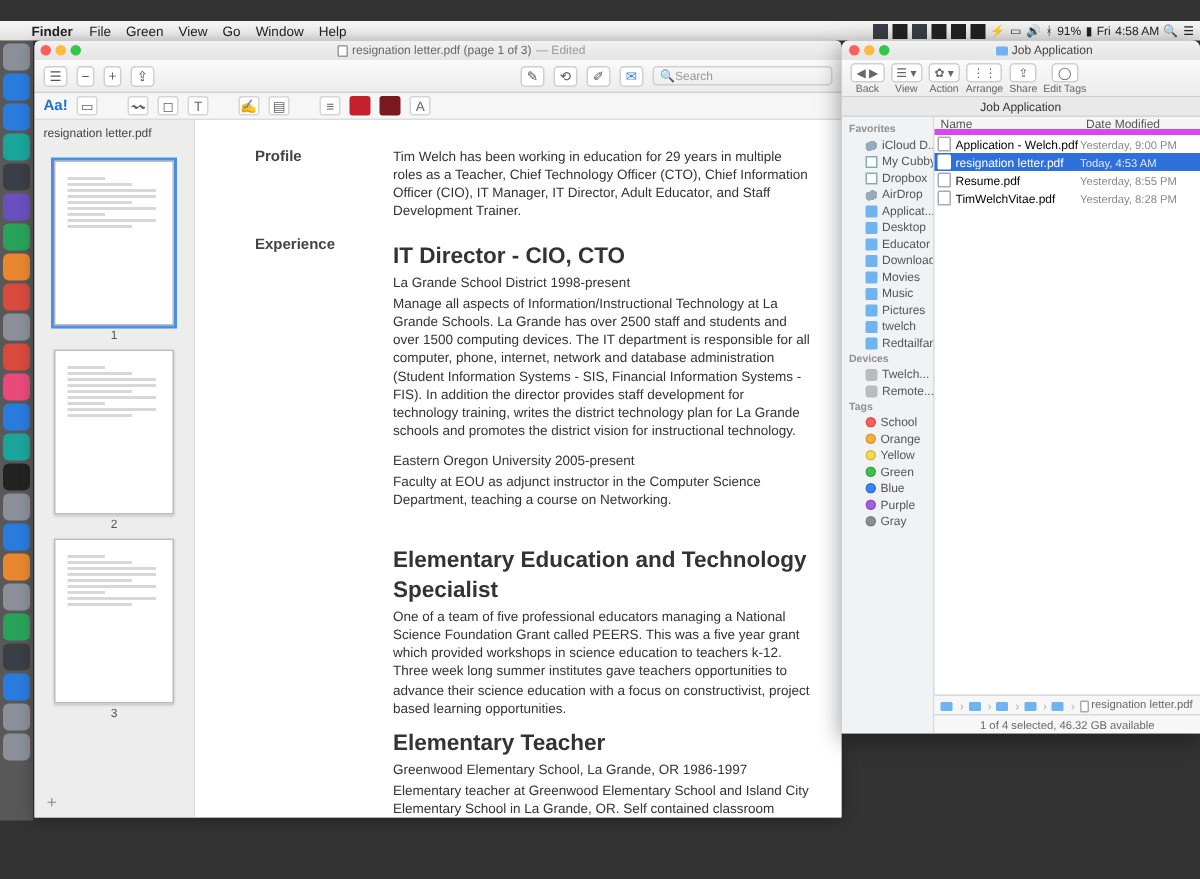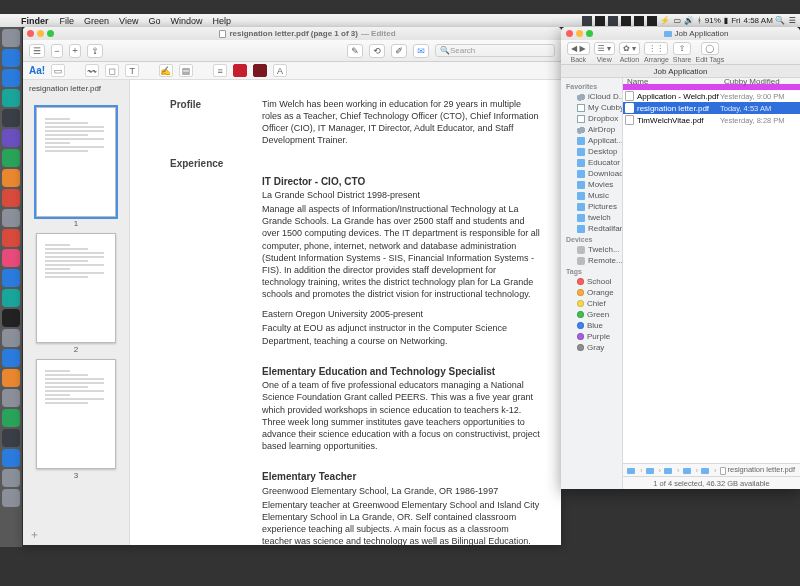--- a/index.html
+++ b/index.html
@@ -21,21 +21,21 @@
 .dock { position: absolute; left: 0; top: 27px; width: 22px; height: 520px; background: rgba(200,200,200,.25); display: flex; flex-direction: column; align-items: center; gap: 2px; padding-top: 2px; }
 .dock .app { width: 18px; height: 18px; border-radius: 4px; }
 .c-gray{background:#8a8f99}.c-blue{background:#2a7bde}.c-purple{background:#6a4fc1}.c-red{background:#d84b3c}.c-teal{background:#1aa59b}.c-green{background:#2aa35a}.c-dark{background:#3a3f47}.c-orange{background:#e8872f}.c-pink{background:#e84a7a}.c-black{background:#222}
 
 
 .preview { position: absolute; top: 27px; left: 23px; width: 538px; height: 518px; background: #fff; box-shadow: 0 2px 10px rgba(0,0,0,.3); border-radius: 4px 4px 0 0; overflow: hidden; display: flex; flex-direction: column; }
 .pv-titlebar { height: 13px; background: linear-gradient(#f2f2f2,#e4e4e4); display:flex; align-items:center; font-size: 8px; color: #666; padding:0 4px; gap:4px;}
 .traffic { display:flex; gap:3px; }
 .tl { width:7px; height:7px; border-radius:50%; }
 .tl.r{background:#fc605c}.tl.y{background:#fdbc40}.tl.g{background:#34c849}
-.pv-title { flex:1; text-align:right; display:flex; justify-content:center; align-items:center; gap:3px;font-weight:bold;}
+.pv-title { flex:1; text-align:right; display:flex; justify-content:center; align-items:center; gap:3px;}
 .pv-title .doc-icon{width:7px;height:8px;background:#fff;border:1px solid #999;border-radius:1px}
 .pv-edited{color:#999}
 .pv-toolbar { height: 22px; background: linear-gradient(#fafafa,#ececec); border-bottom:1px solid #cfcfcf; display:flex; align-items:center; padding:0 6px; gap:6px; font-size:8px; color:#555;}
 .tbtn{width:16px;height:14px;border:1px solid #cfcfcf;border-radius:3px;background:#fff;display:flex;align-items:center;justify-content:center;font-size:9px;color:#555}
 .tbtn.small{width:12px}
 .search-pv{flex:0 0 120px;height:13px;border:1px solid #d0d0d0;border-radius:3px;display:flex;align-items:center;padding:0 4px;color:#999;font-size:8px;margin-left:auto}
 .pv-annot { height: 18px; background:#f6f6f6; border-bottom:1px solid #ddd; display:flex; align-items:center; padding:0 6px; gap:6px;}
 .ab{width:14px;height:13px;border:1px solid #d6d6d6;border-radius:2px;background:#fff;display:flex;align-items:center;justify-content:center;font-size:9px;color:#666}
 .ab.col{background:#c51f2d;border-color:#c51f2d}
 .ab.col2{background:#7a1820;border-color:#7a1820}
@@ -46,21 +46,21 @@
 .thumbs .label{font-size:8px;color:#444;align-self:flex-start;margin-left:6px;margin-bottom:2px}
 .thumb{width:80px;height:110px;background:#fff;border:1px solid #bbb;box-shadow:0 1px 2px rgba(0,0,0,.2);position:relative}
 .thumb.sel{outline:2px solid #4a90e2}
 .thumb .pn{position:absolute;bottom:-12px;left:50%;transform:translateX(-50%);font-size:8px;color:#555}
 .thumb .lines{position:absolute;inset:10px 8px;display:flex;flex-direction:column;gap:2px}
 .thumb .lines span{height:2px;background:#d8d8d8}
 .thumb .lines span.s{width:40%}.thumb .lines span.m{width:70%}.thumb .lines span.l{width:95%}
 .plus-btn{position:absolute;bottom:3px;left:6px;font-size:11px;color:#888}
 
 .doc { flex:1; background:#fff; border-left:1px solid #ddd; padding: 18px 14px 0 40px; font-size:9px; color:#333; overflow:hidden; line-height:1.35;}
-.doc h3{font-size:10px;font-weight:bold;margin:18px 0 1px}
+.doc h3{font-size:15px;font-weight:bold;margin:4px 0 1px}
 .doc .inst{margin-bottom:2px}
 .doc-row{display:flex;gap:30px;margin-bottom:10px}
 .doc-row .lab{width:62px;font-weight:bold;font-size:10px;color:#444}
 .doc-row .con{flex:1;padding-right:6px}
 
 
 .finder { position:absolute; top:27px; left:561px; width:239px; height:462px; background:#fff; box-shadow:0 4px 16px rgba(0,0,0,.4); border-radius:5px 5px 0 0; overflow:hidden; display:flex; flex-direction:column;}
 .fn-titlebar{height:13px;background:linear-gradient(#f2f2f2,#e4e4e4);display:flex;align-items:center;gap:4px;padding:0 5px;font-size:8px;color:#444}
 .fn-titlebar .ttl{flex:1;text-align:center;display:flex;justify-content:center;align-items:center;gap:3px}
 .fold-icon{width:8px;height:6px;background:#6fb4f0;border-radius:1px}
@@ -68,21 +68,21 @@
 .fn-tb-item{display:flex;flex-direction:column;align-items:center;gap:1px}
 .fn-tb-btn{height:13px;min-width:18px;border:1px solid #cfcfcf;border-radius:3px;background:#fff;display:flex;align-items:center;justify-content:center;font-size:8px;padding:0 3px}
 .fn-tabbar{height:13px;background:#e9e9e9;border-bottom:1px solid #d5d5d5;display:flex;align-items:center;justify-content:center;font-size:8px;color:#333}
 .fn-body{flex:1;display:flex;overflow:hidden}
 .fn-side{width:62px;background:#f0f2f4;border-right:1px solid #dadada;padding:3px 0;font-size:8px;color:#555;overflow:hidden}
 .fn-side .sh{color:#8d8f92;font-size:7px;padding:2px 5px 1px;font-weight:bold}
 .fn-side .si{display:flex;align-items:center;gap:3px;padding:1px 16px;white-space:nowrap}
 .fn-side .si .ic{width:8px;height:8px;flex:0 0 8px}
 .tagdot{width:7px;height:7px;border-radius:50%;flex:0 0 7px;border:1px solid rgba(0,0,0,.15)}
 .fn-list{flex:1;display:flex;flex-direction:column;font-size:8px}
-.fn-cols{display:flex;background:#f5f5f5;border-bottom:6px solid #d946ef;color:#555;height:12px;align-items:center}
+.fn-cols{display:flex;background:#f5f5f5;border-bottom:4px solid #d946ef;color:#555;height:12px;align-items:center}
 .fn-cols .c1{flex:1;padding-left:4px}.fn-cols .c2{width:80px;padding-left:4px}
 .fn-rows{flex:1}
 .fn-row{display:flex;height:12px;align-items:center;padding-left:2px}
 .fn-row.sel{background:#2f6fdc;color:#fff}
 .fn-row .ric{width:9px;height:10px;background:#fff;border:1px solid #aaa;border-radius:1px;margin-right:3px}
 .fn-row.sel .ric{background:#fff;border-color:#fff}
 .fn-row .c1{flex:1;white-space:nowrap;overflow:hidden}
 .fn-row .c2{width:80px;white-space:nowrap;color:#888;font-size:7.5px}
 .fn-row.sel .c2{color:#e0e8f8}
 .fn-path{height:13px;border-top:1px solid #d8d8d8;background:#f7f7f7;display:flex;align-items:center;padding:0 4px;gap:3px;font-size:7.5px;color:#666}
@@ -255,21 +255,21 @@
           <div class="con">Tim Welch has been working in education for 29 years in multiple roles as a Teacher, Chief Technology Officer (CTO), Chief Information Officer (CIO), IT Manager, IT Director, Adult Educator, and Staff Development Trainer.</div>
         </div>
         <div class="doc-row">
           <div class="lab">Experience</div>
           <div class="con" id="jobs-host">
               <div style="margin-bottom: 8px;">
                 <h3>IT Director - CIO, CTO</h3>
                 <div class="inst">La Grande School District          1998-present</div>
                 <div>Manage all aspects of Information/Instructional Technology at La Grande Schools. La Grande has over 2500 staff and students and over 1500 computing devices. The IT department is responsible for all computer, phone, internet, network and database administration (Student Information Systems - SIS, Financial Information Systems - FIS). In addition the director provides staff development for technology training, writes the district technology plan for La Grande schools and promotes the district vision for instructional technology.</div>
               </div>
-              <div style="margin-bottom: 8px;">
+              <div style="margin-bottom: 24px;">
                 <div class="inst">Eastern Oregon University          2005-present</div>
                 <div>Faculty at EOU as adjunct instructor in the Computer Science Department, teaching a course on Networking.</div>
               </div>
               <div style="margin-bottom: 8px;">
                 <h3>Elementary Education and Technology Specialist</h3>
                 <div>One of a team of five professional educators managing a National Science Foundation Grant called PEERS. This was a five year grant which provided workshops in science education to teachers k-12. Three week long summer institutes gave teachers opportunities to advance their science education with a focus on constructivist, project based learning opportunities.</div>
               </div>
               <div style="margin-bottom: 8px;">
                 <h3>Elementary Teacher</h3>
                 <div class="inst">Greenwood Elementary School, La Grande, OR          1986-1997</div>
@@ -396,21 +396,21 @@
             <div class="si">
               <span class="tagdot" style="background:#fc605c"></span>
               <span>School</span>
             </div>
             <div class="si">
               <span class="tagdot" style="background:#fdae3a"></span>
               <span>Orange</span>
             </div>
             <div class="si">
               <span class="tagdot" style="background:#f7d94c"></span>
-              <span>Chief</span>
+              <span>Yellow</span>
             </div>
             <div class="si">
               <span class="tagdot" style="background:#3fc24d"></span>
               <span>Green</span>
             </div>
             <div class="si">
               <span class="tagdot" style="background:#3a82f7"></span>
               <span>Blue</span>
             </div>
             <div class="si">
@@ -419,32 +419,37 @@
             </div>
             <div class="si">
               <span class="tagdot" style="background:#8e8e93"></span>
               <span>Gray</span>
             </div>
           </div>
       </div>
       <div class="fn-list">
         <div class="fn-cols">
           <div class="c1">Name</div>
-          <div class="c2">Cubby Modified</div>
+          <div class="c2">Date Modified</div>
         </div>
         <div class="fn-rows" id="rows-host">
             <div class="fn-row">
               <span class="ric"></span>
               <span class="c1">Application - Welch.pdf</span>
               <span class="c2">Yesterday, 9:00 PM</span>
             </div>
             <div class="fn-row sel">
               <span class="ric"></span>
               <span class="c1">resignation letter.pdf</span>
               <span class="c2">Today, 4:53 AM</span>
+            </div>
+            <div class="fn-row">
+              <span class="ric"></span>
+              <span class="c1">Resume.pdf</span>
+              <span class="c2">Yesterday, 8:55 PM</span>
             </div>
             <div class="fn-row">
               <span class="ric"></span>
               <span class="c1">TimWelchVitae.pdf</span>
               <span class="c2">Yesterday, 8:28 PM</span>
             </div>
           </div>
         <div class="fn-path" id="path-host">
             <span><span class="fold-icon" style="display:inline-block;vertical-align:middle;margin-right:2px"></span></span>
             <span class="chev">›</span>

